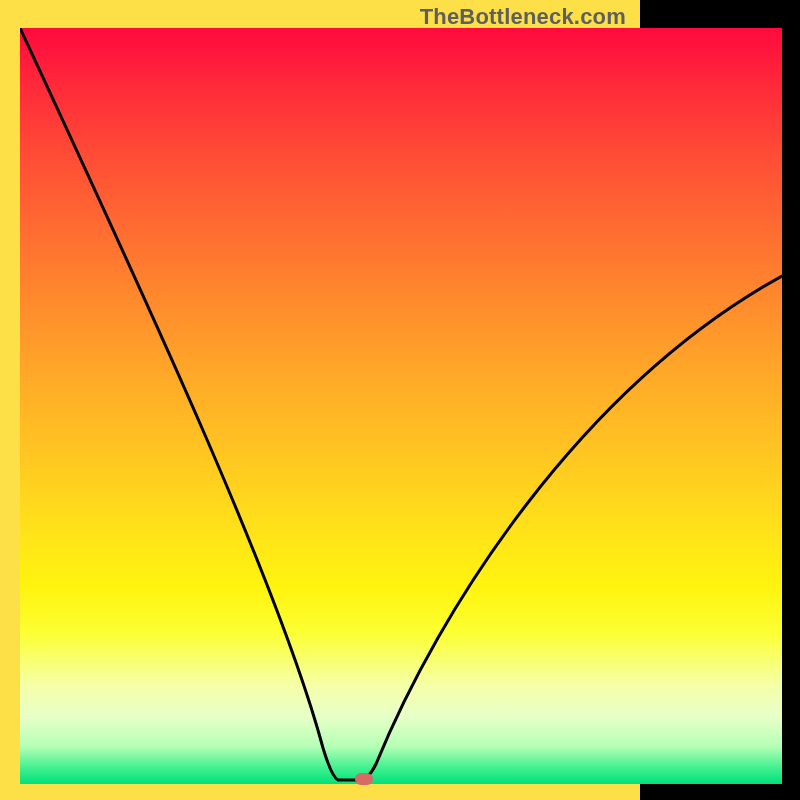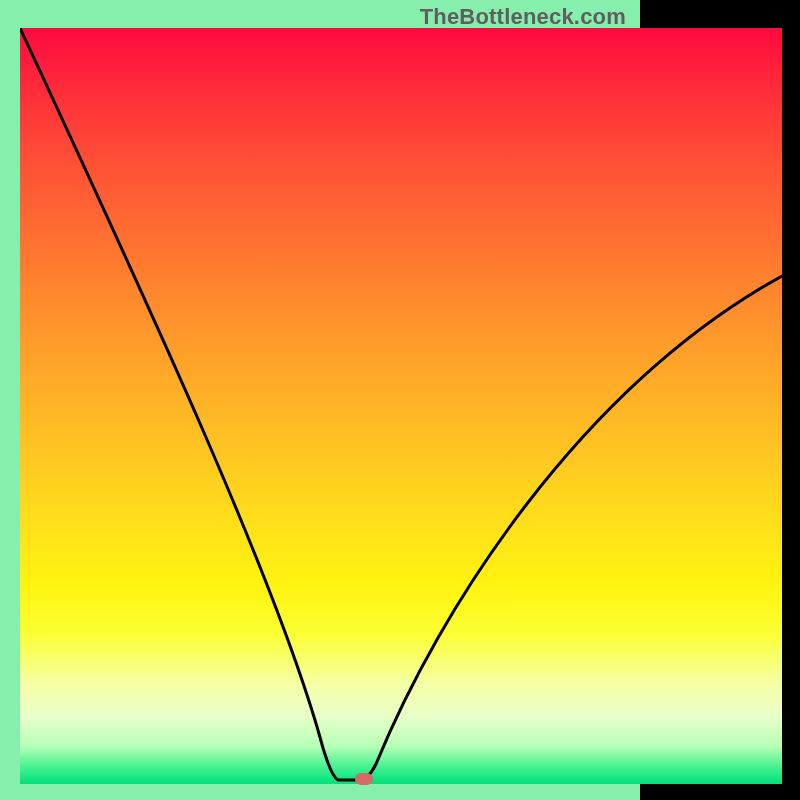--- a/index.html
+++ b/index.html
@@ -8,21 +8,21 @@
     width: 800px;
     height: 800px;
     background: #000;
     overflow: hidden;
     font-family: Arial, Helvetica, sans-serif;
   }
   .container {
     position: relative;
     width: 640px;
     height: 800px;
-    background: #86efac;
+    background: #fde047;
   }
   .watermark {
     position: absolute;
     top: 4px;
     right: 14px;
     font-size: 22px;
     font-weight: 600;
     color: #5f5f5f;
     letter-spacing: 0.2px;
     z-index: 3;

